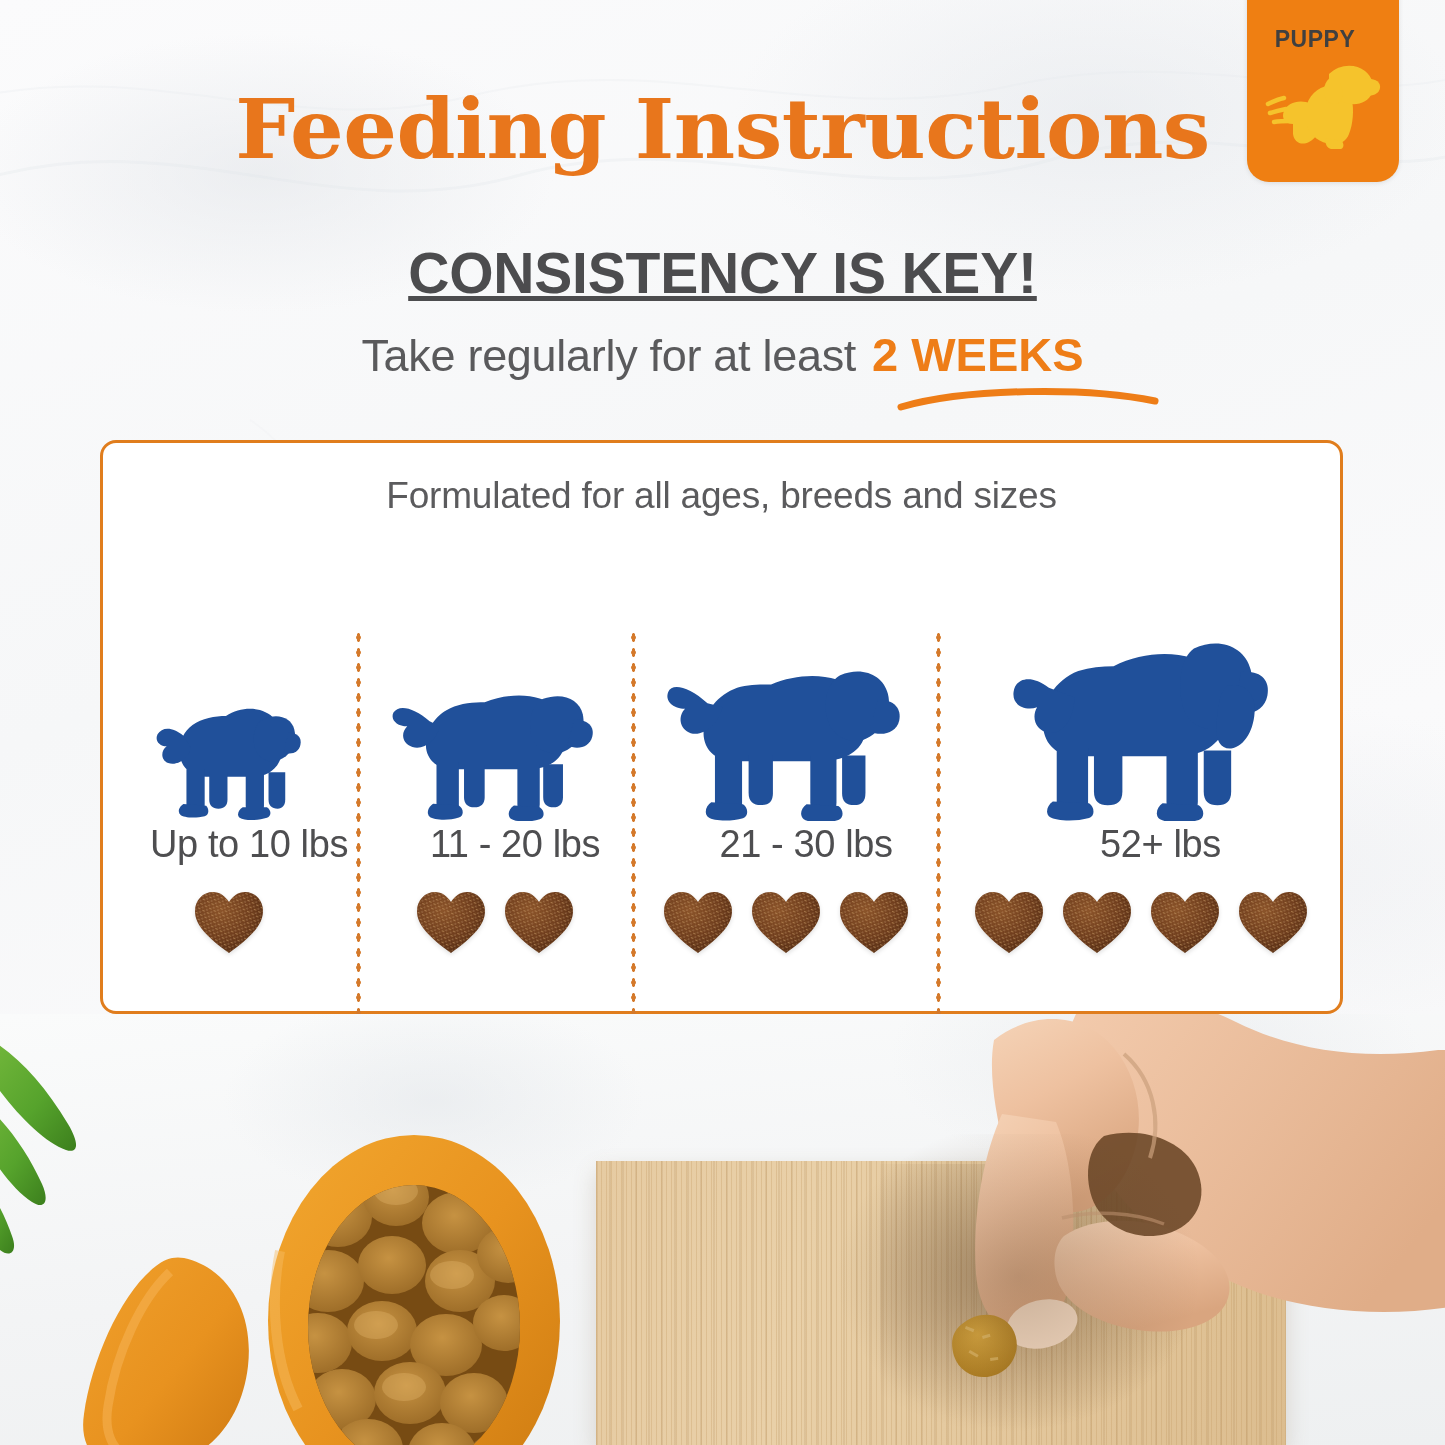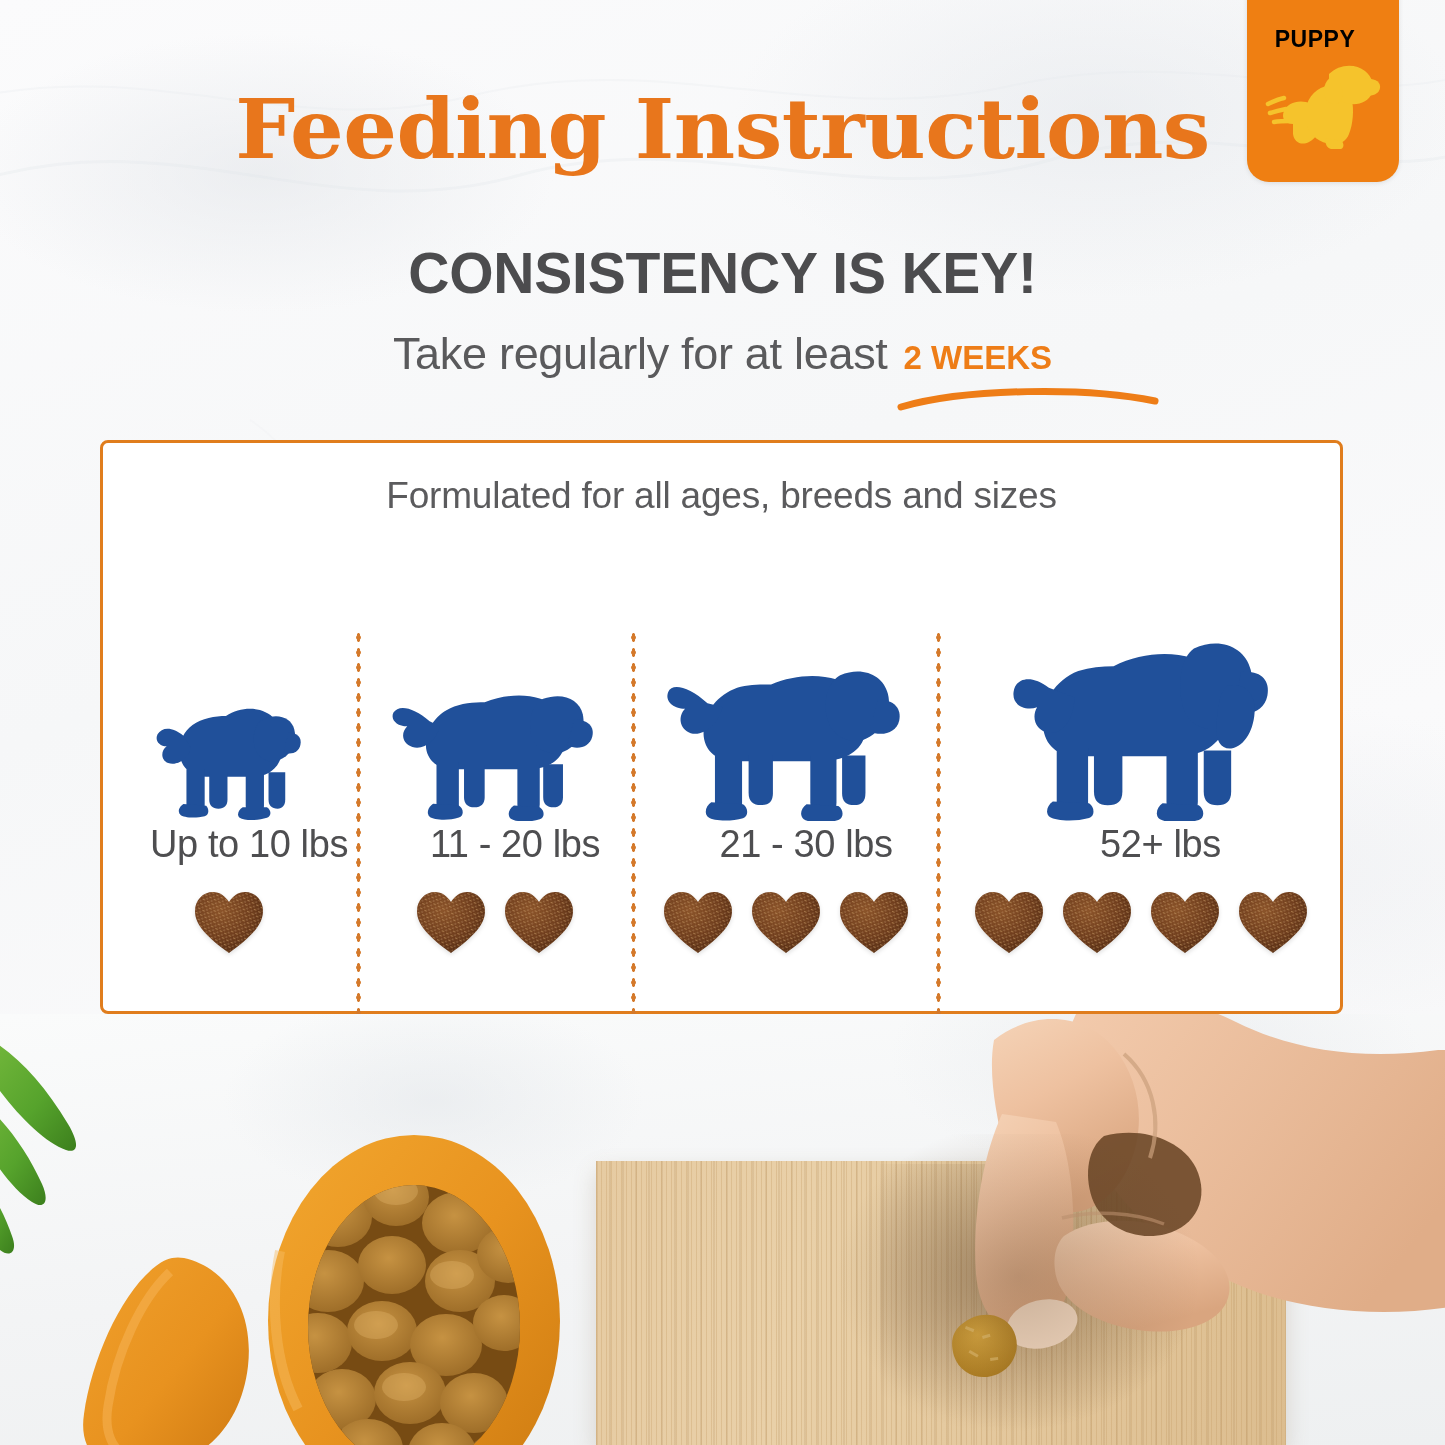--- a/index.html
+++ b/index.html
@@ -34,21 +34,21 @@
     position: absolute;
     left: 1247px; top: -14px;
     width: 152px; height: 196px;
     background: #ef7f12;
     border-radius: 0 0 22px 22px;
     box-shadow: 0 1px 5px rgba(0,0,0,.10);
   }
   .puppy-badge .plabel {
     position: absolute; top: 40px; left: 0; right: 16px;
     text-align: center;
-    color: #000000;
+    color: #404040;
     font-size: 23px;
     font-weight: bold;
     letter-spacing: .5px;
   }
   .puppy-badge .pdog {
     position: absolute; left: 18px; top: 66px; width: 116px; height: 98px;
   }
 
   
   .title {
@@ -65,58 +65,59 @@
   }
   .subtitle {
     position: absolute;
     left: 0; right: 0; top: 245px;
     text-align: center;
     color: #4c4c4e;
     font-weight: bold;
     font-size: 57px;
     letter-spacing: -0.2px;
     line-height: 1;
+    text-decoration: underline;
   }
   .tagline-wrap {
     position: absolute;
     left: 0; right: 0; top: 331px;
     text-align: center;
     line-height: 1;
     white-space: nowrap;
   }
   .tagline-plain {
     color: #5a5a5c;
     font-size: 45px;
     letter-spacing: -0.3px;
     vertical-align: baseline;
     text-align: right;
   }
   .tagline-accent {
     position: relative;
     color: #ee7d17;
-    font-size: 33px;
+    font-size: 47px;
     font-weight: bold;
     letter-spacing: 0px;
     margin-left: 16px;
     vertical-align: baseline;
   }
   .swoosh {
     position: absolute;
     left: 897px; top: 381px;
     width: 262px; height: 32px;
   }
 
   
   .card {
     position: absolute;
     left: 100px; top: 440px;
     width: 1243px; height: 574px;
     background: #ffffff;
     border: 3px solid #e07d1d;
-    border-radius: 8px;
+    border-radius: 16px;
     box-sizing: border-box;
   }
   .card-head {
     position: absolute;
     left: 0; right: 0; top: 32px;
     text-align: center;
     color: #5b5b5d;
     font-size: 37px;
     letter-spacing: -0.2px;
   }

